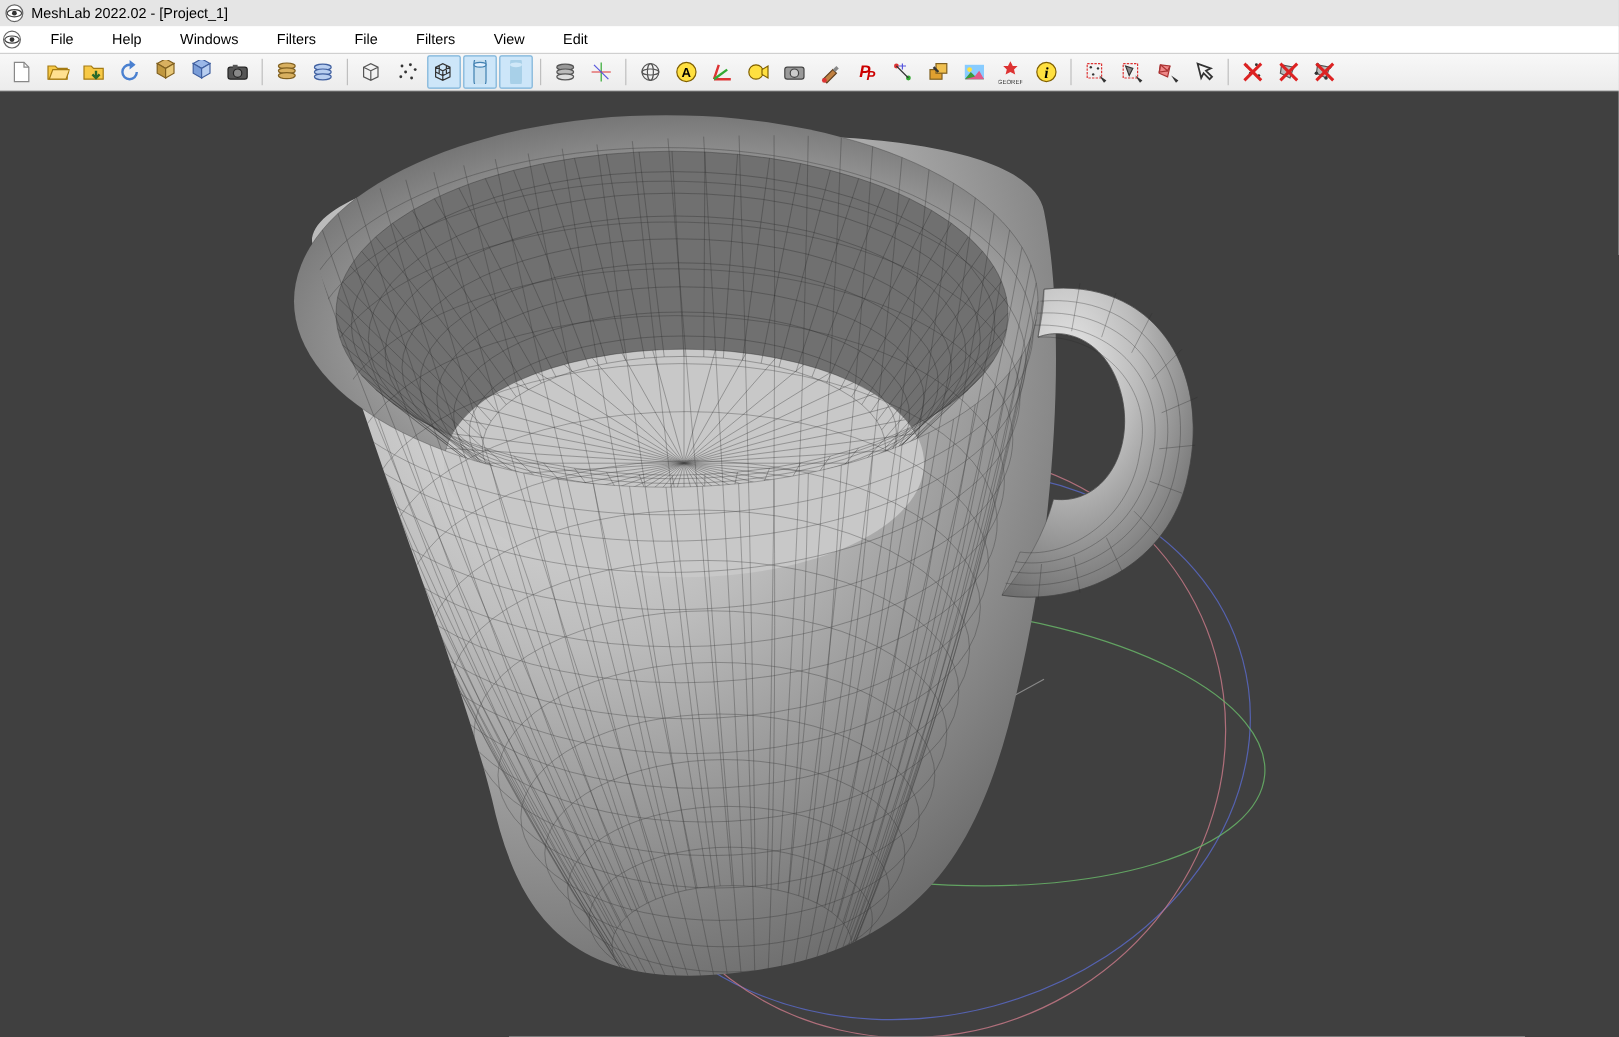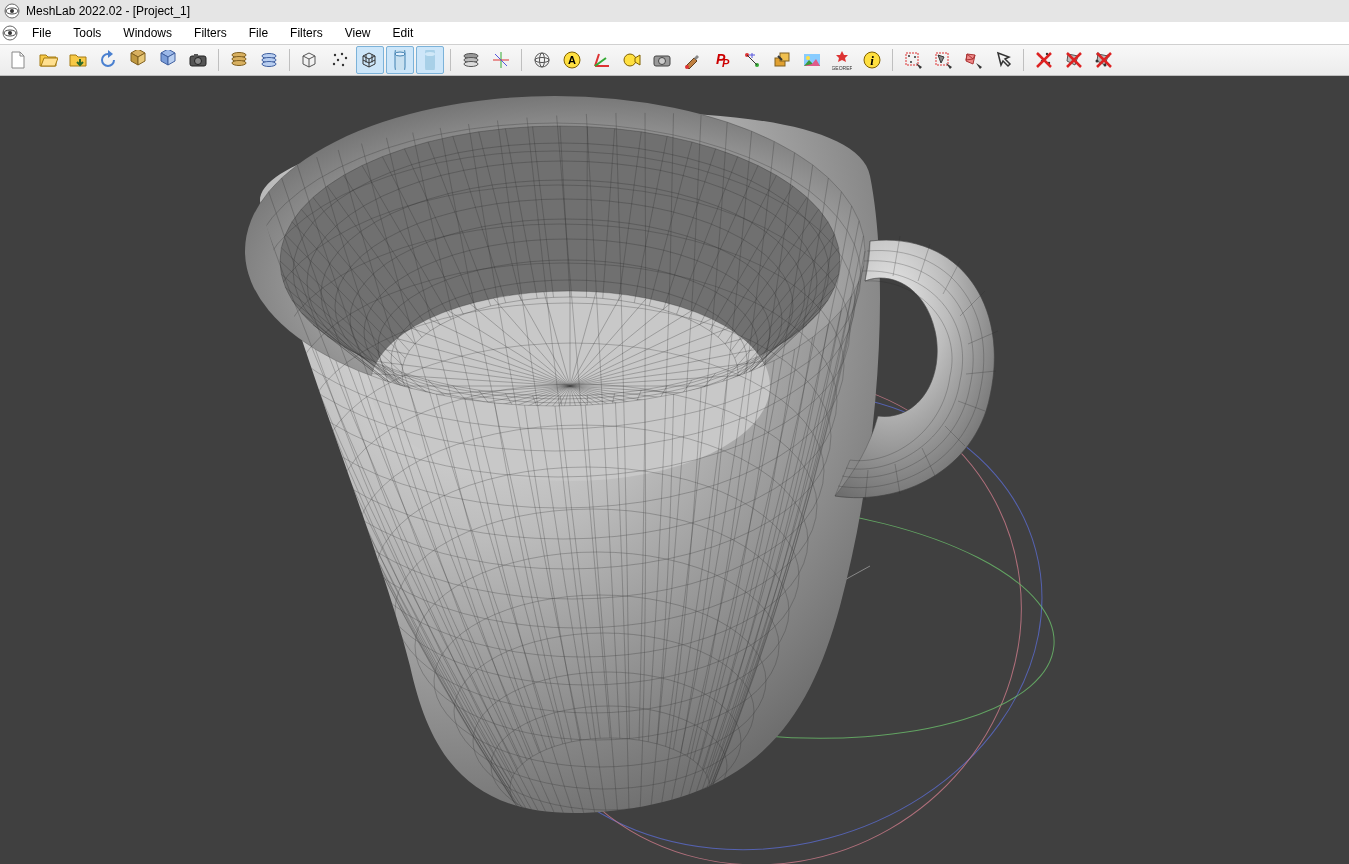--- a/index.html
+++ b/index.html
@@ -27,21 +27,21 @@
     display: flex;
     align-items: center;
     justify-content: center;
   }
   .menubar {
     height: 22px;
     display: flex;
     align-items: center;
     padding: 0 2px;
     background: #fff;
-    gap: 2px;
+    gap: 12px;
   }
   .menubar .app-icon { margin-right: 2px; }
   .menu-item {
     padding: 3px 10px;
     cursor: default;
     color: #000;
   }
   .toolbar {
     height: 32px;
     background: linear-gradient(#f8f8f8,#ececec);
@@ -98,21 +98,21 @@
 
 <div class="menubar">
   <span class="app-icon">
     <svg width="16" height="16" viewBox="0 0 16 16">
       <circle cx="8" cy="8" r="7" fill="#fff" stroke="#666"></circle>
       <ellipse cx="8" cy="8" rx="6" ry="3" fill="none" stroke="#444"></ellipse>
       <circle cx="8" cy="8" r="2" fill="#333"></circle>
     </svg>
   </span>
   <div class="menu-item">File</div>
-  <div class="menu-item">Tools</div>
+  <div class="menu-item">Help</div>
   <div class="menu-item">Windows</div>
   <div class="menu-item">Filters</div>
   <div class="menu-item">File</div>
   <div class="menu-item">Filters</div>
   <div class="menu-item">View</div>
   <div class="menu-item">Edit</div>
 </div>
 
 <div class="toolbar">
 

